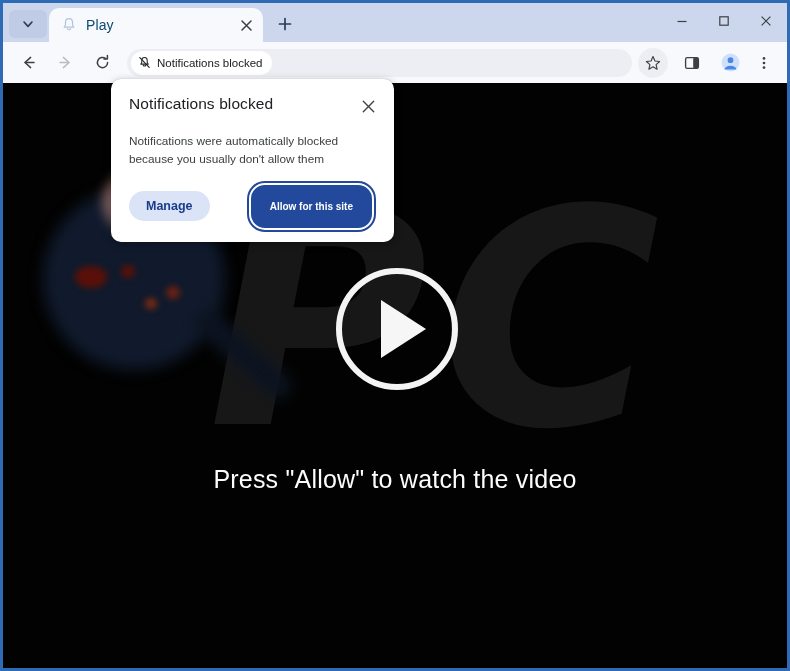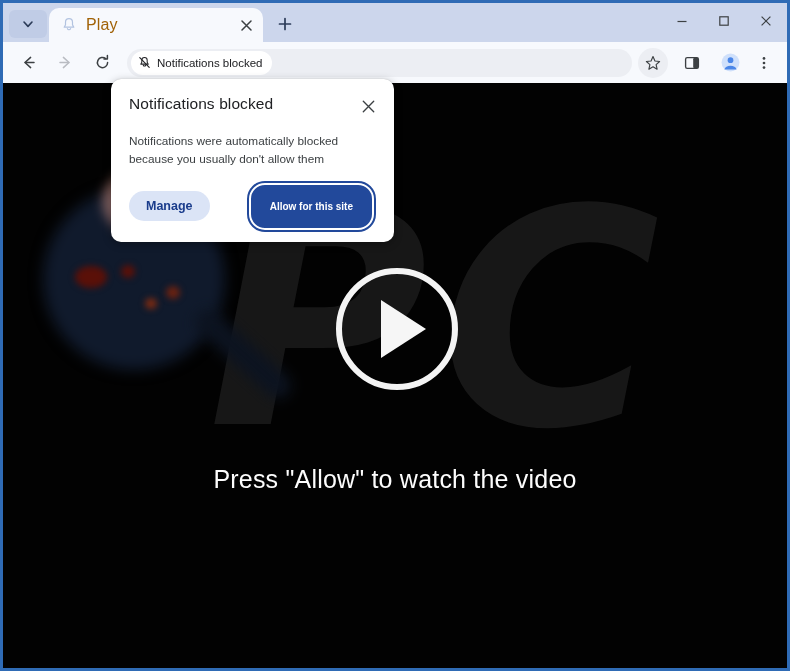--- a/index.html
+++ b/index.html
@@ -60,22 +60,22 @@
     box-sizing: border-box;
   }
   .tab-favicon {
     width: 16px; height: 16px;
     margin-right: 9px;
     flex: 0 0 auto;
     opacity: .5;
   }
   .tab-title {
     flex: 1 1 auto;
-    font-size: 16px;
-    color: #a16207;
+    font-size: 14px;
+    color: #0c4a6e;
     white-space: nowrap;
     overflow: hidden;
     text-overflow: ellipsis;
     letter-spacing: .1px;
   }
   .tab-close {
     width: 18px; height: 18px;
     flex: 0 0 auto;
     display: flex; align-items: center; justify-content: center;
     border-radius: 50%;

